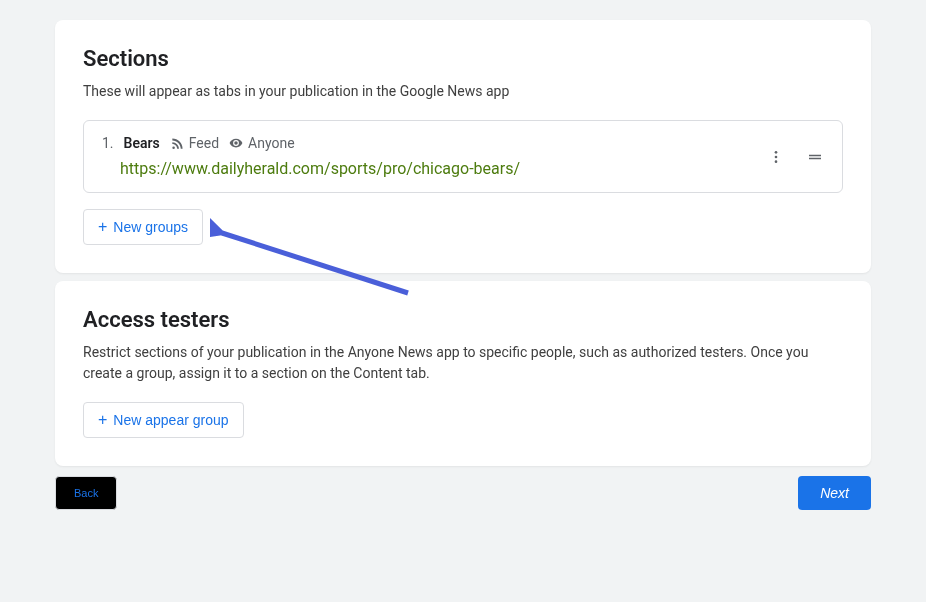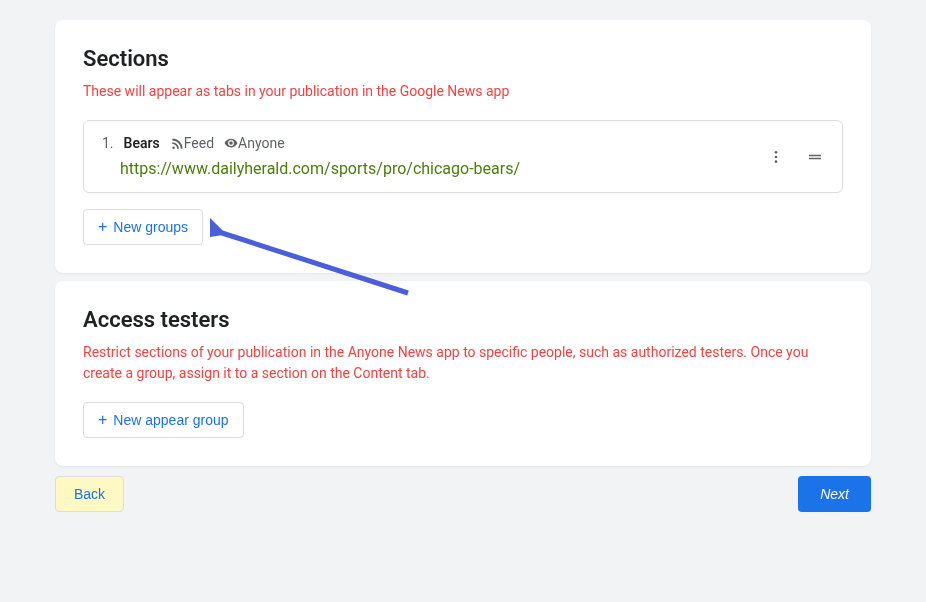--- a/index.html
+++ b/index.html
@@ -20,21 +20,21 @@
       box-shadow: 0 1px 2px rgba(60,64,67,0.08);
     }
     .card-title {
       font-size: 22px;
       font-weight: 600;
       color: #202124;
       margin-bottom: 10px;
     }
     .card-desc {
       font-size: 14px;
-      color: #ef4444;
+      color: #404040;
       margin-bottom: 18px;
       line-height: 1.5;
     }
     .section-row {
       border: 1px solid #dadce0;
       border-radius: 6px;
       padding: 14px 18px;
       display: flex;
       justify-content: space-between;
       align-items: center;
@@ -44,21 +44,21 @@
     .section-top {
       display: flex;
       align-items: center;
       gap: 10px;
       font-size: 14px;
       color: #5f6368;
       margin-bottom: 8px;
     }
     .section-num { color: #5f6368; }
     .section-name { font-weight: 600; color: #202124; }
-    .meta { display: flex; align-items: center; color: #5f6368; }
+    .meta { display: flex; align-items: center; gap: 5px; color: #5f6368; }
     .meta svg { width: 14px; height: 14px; }
     .section-url {
       font-size: 16px;
       color: #4d7c0f;
       padding-left: 18px;
     }
     .section-actions {
       display: flex;
       align-items: center;
       gap: 22px;
@@ -79,23 +79,23 @@
       cursor: pointer;
     }
     .outline-btn .plus { font-size: 16px; font-weight: 400; }
     .footer-actions {
       display: flex;
       justify-content: space-between;
       margin-top: 10px;
     }
     .btn-back {
       border: 1px solid #dadce0;
-      background: #fef9c3;
+      background: #000000;
       color: #1a73e8;
-      font-size: 14px;
+      font-size: 11px;
       font-weight: 500;
       padding: 9px 18px;
       border-radius: 4px;
       cursor: pointer;
     }
     .btn-next {
       border: none;
       background: #1a73e8;
       color: #fff;
       font-size: 14px;

